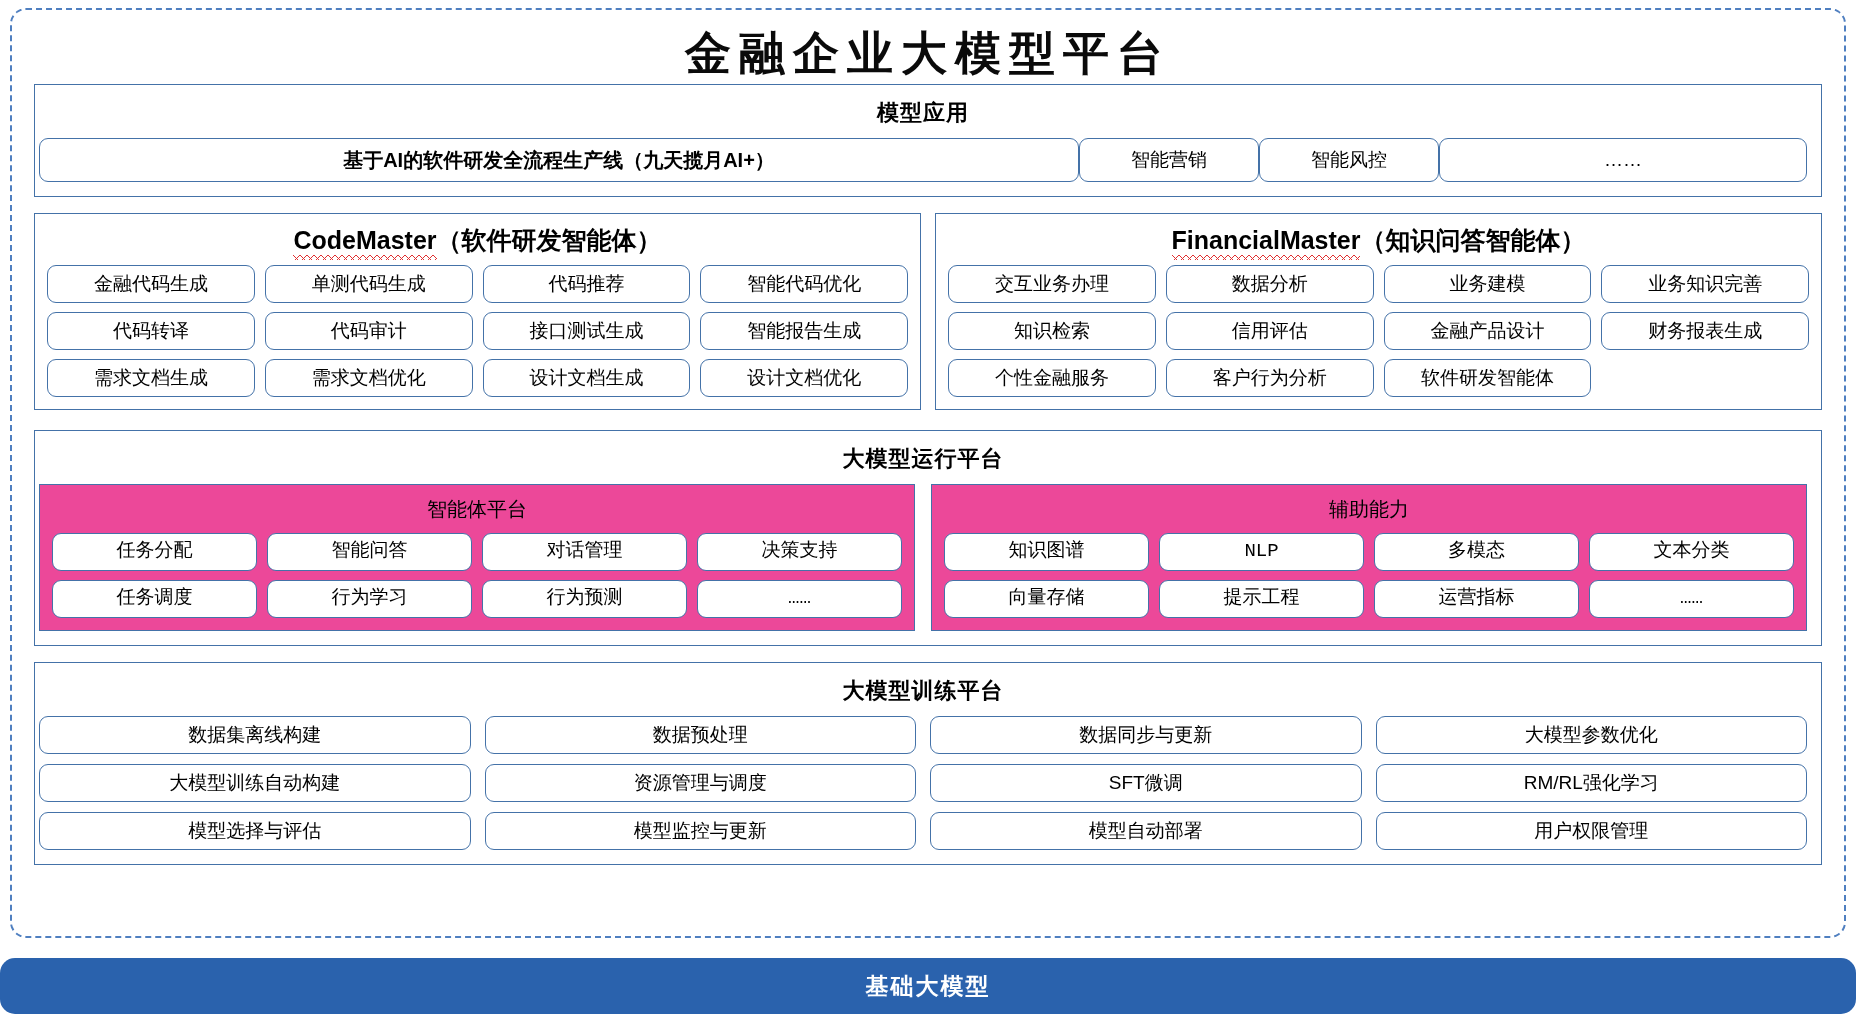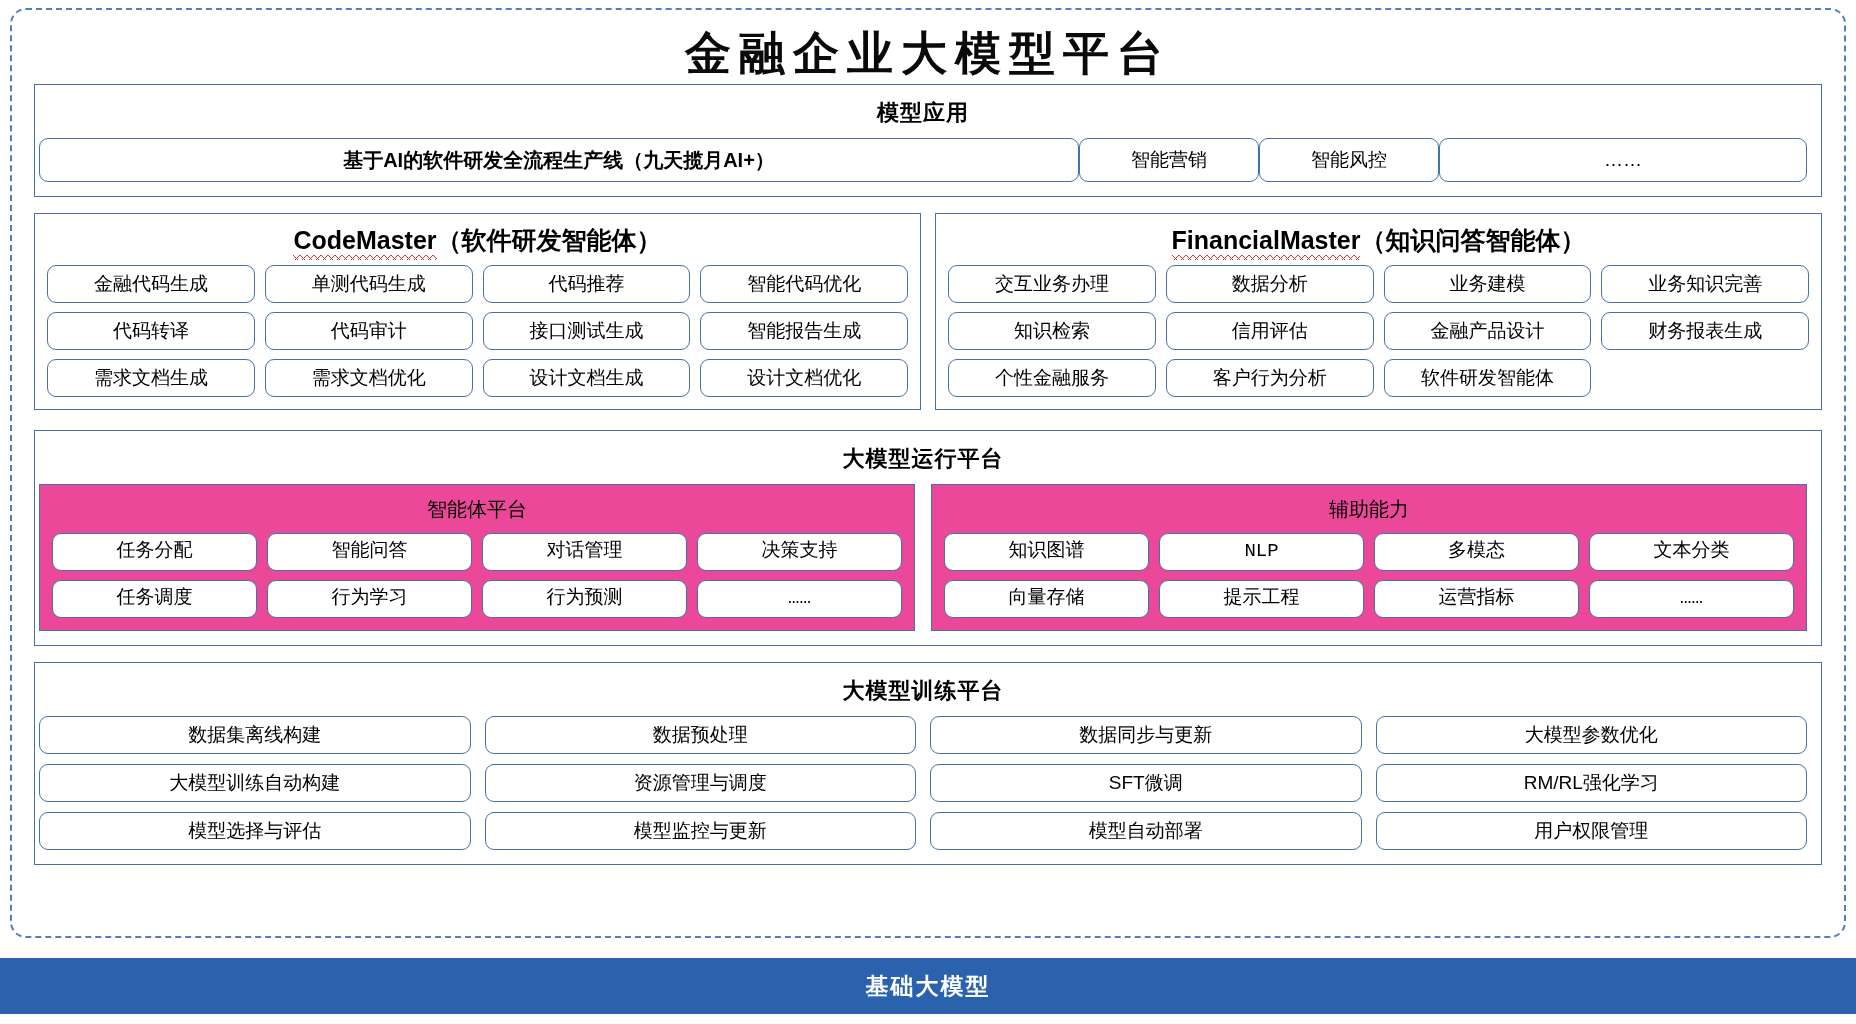--- a/index.html
+++ b/index.html
@@ -168,20 +168,21 @@
     width: 1856px;
     height: 56px;
     background: #2a62ad;
     display: flex;
     align-items: center;
     justify-content: center;
     color: #ffffff;
     font-size: 23px;
     font-weight: 700;
     letter-spacing: 2px;
+    border-radius: 15px;
   }
 </style>
 </head>
 <body>
 
 <div id="root">
 
   <div class="outer-dashed">
 
     <div class="main-title">金融企业大模型平台</div>

